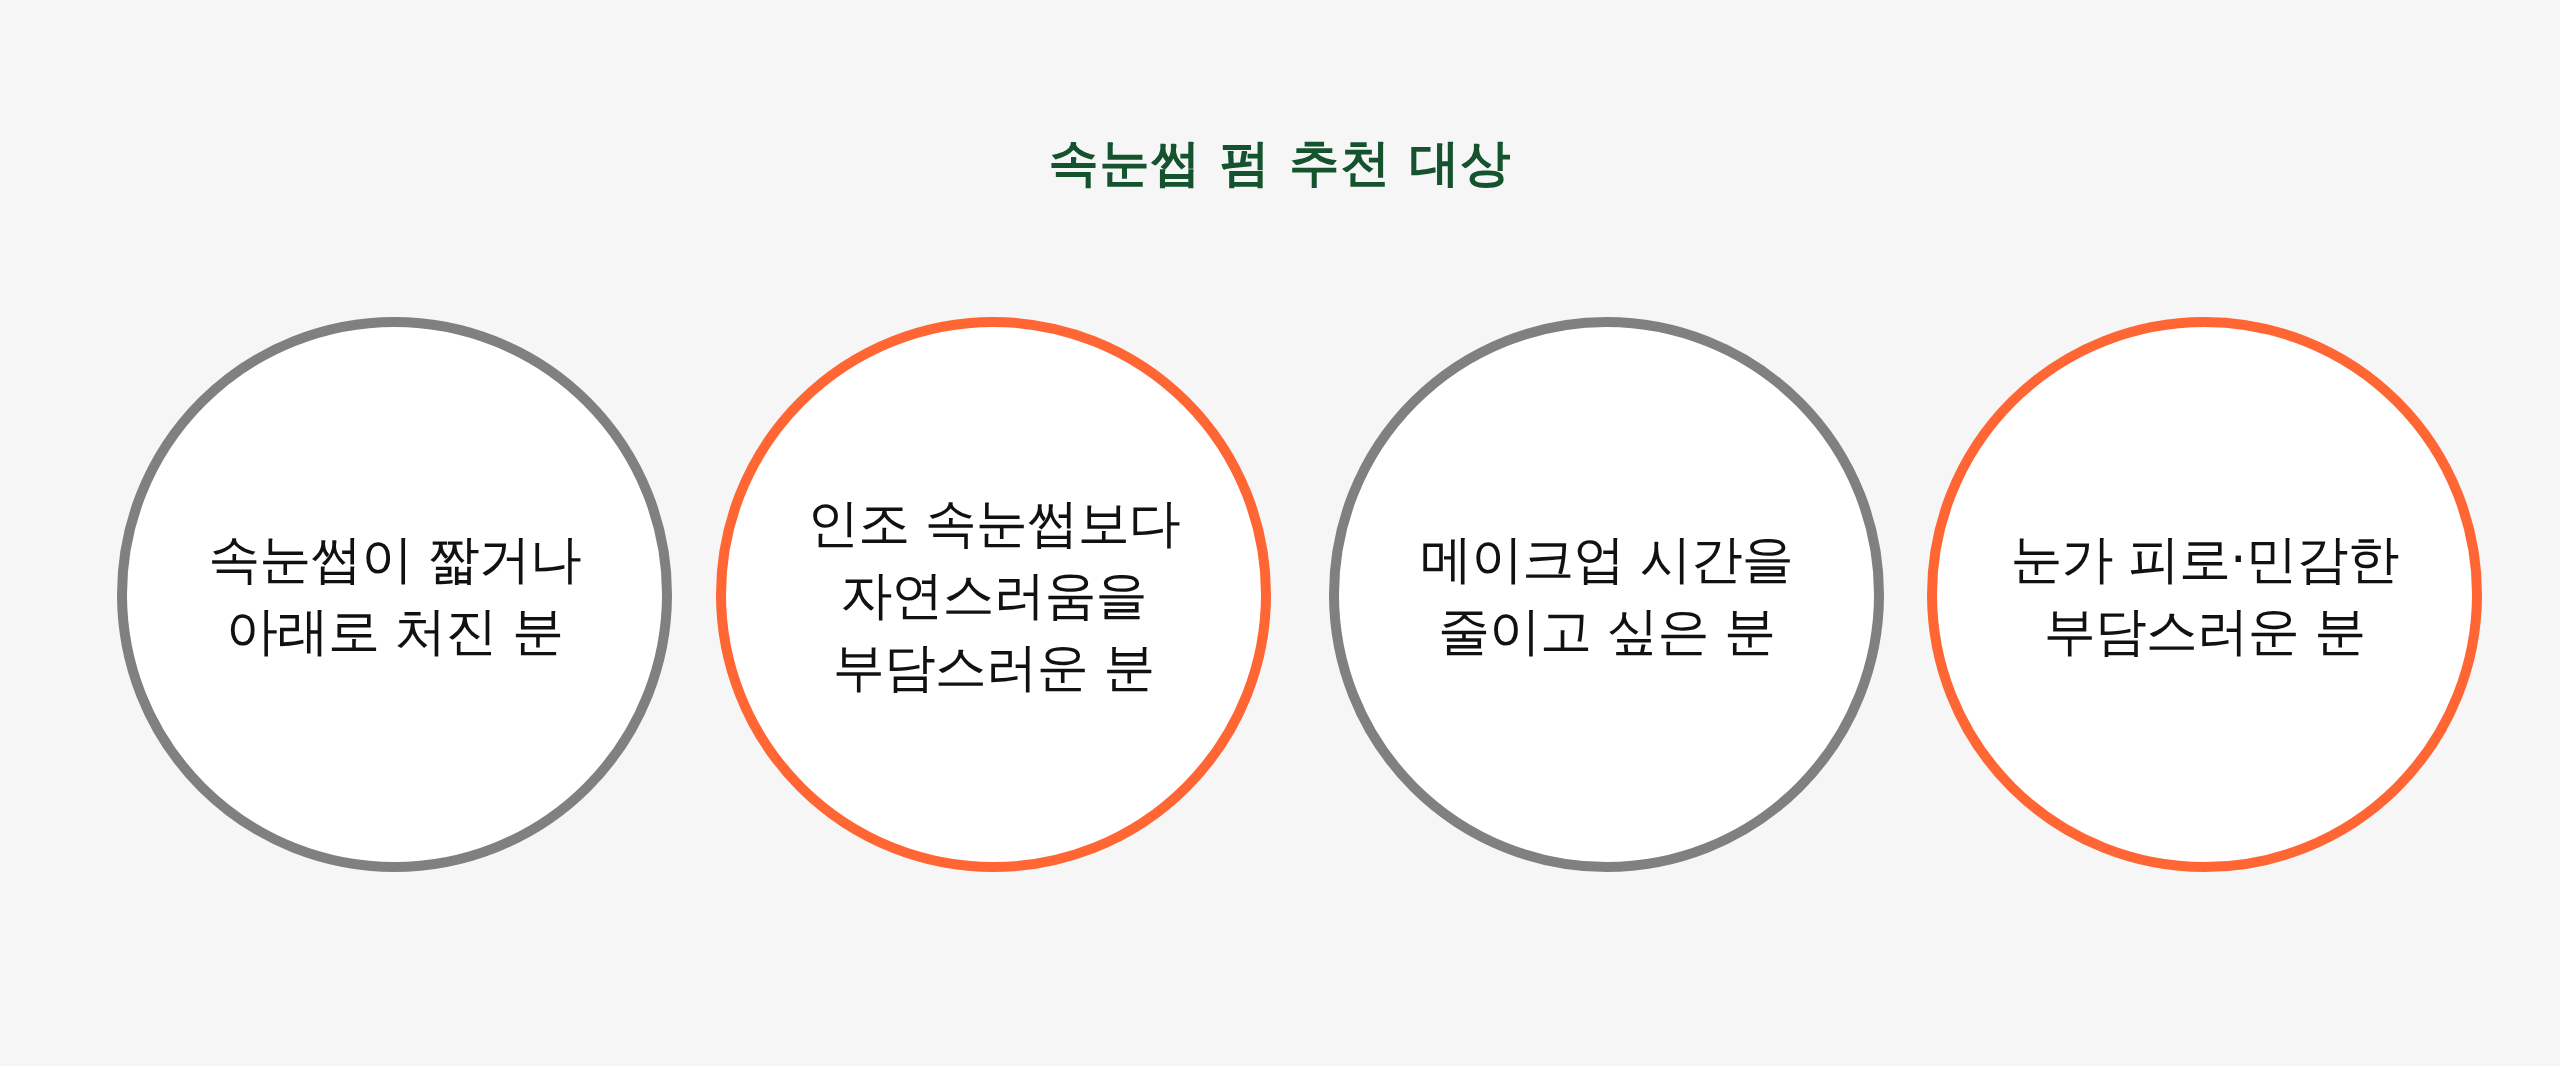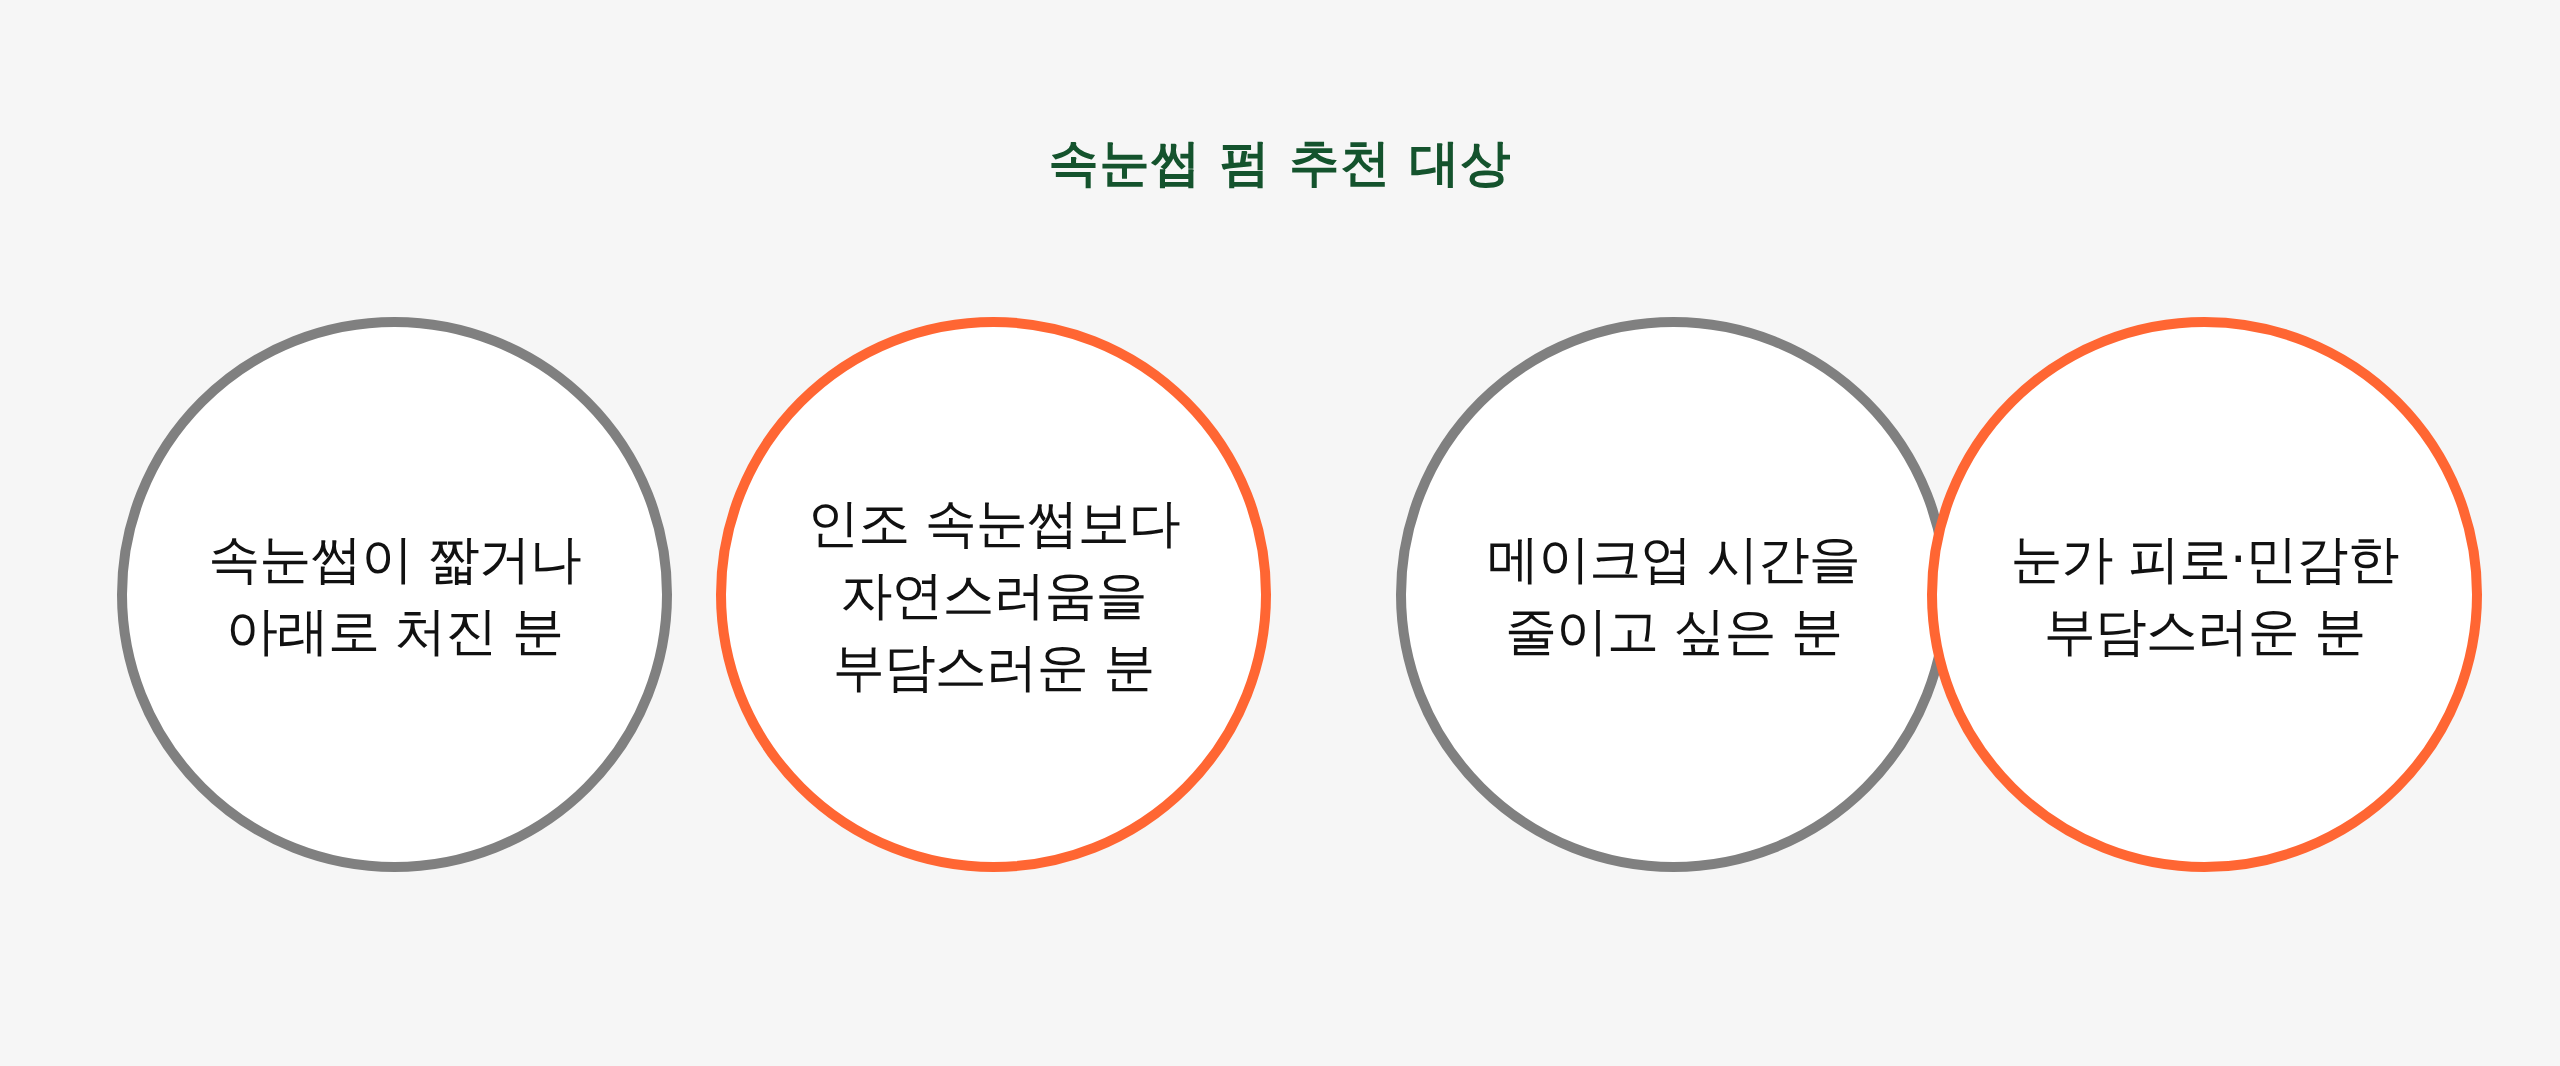--- a/index.html
+++ b/index.html
@@ -43,21 +43,21 @@
       background: #ffffff;
       border: 10px solid #808080;
       display: flex;
       align-items: center;
       justify-content: center;
       text-align: center;
     }
     .circle.accent { border-color: #ff6633; text-align: center; }
     .circle.c1 { left: 117px; }
     .circle.c2 { left: 716px; }
-    .circle.c3 { left: 1396px; }
+    .circle.c3 { left: 1329px; }
     .circle.c4 { left: 1927px; }
     .circle-text {
       display: flex;
       flex-direction: column;
       align-items: center;
       font-size: 52px;
       line-height: 72px;
       font-weight: normal;
       color: #111111;
       letter-spacing: -1px;

